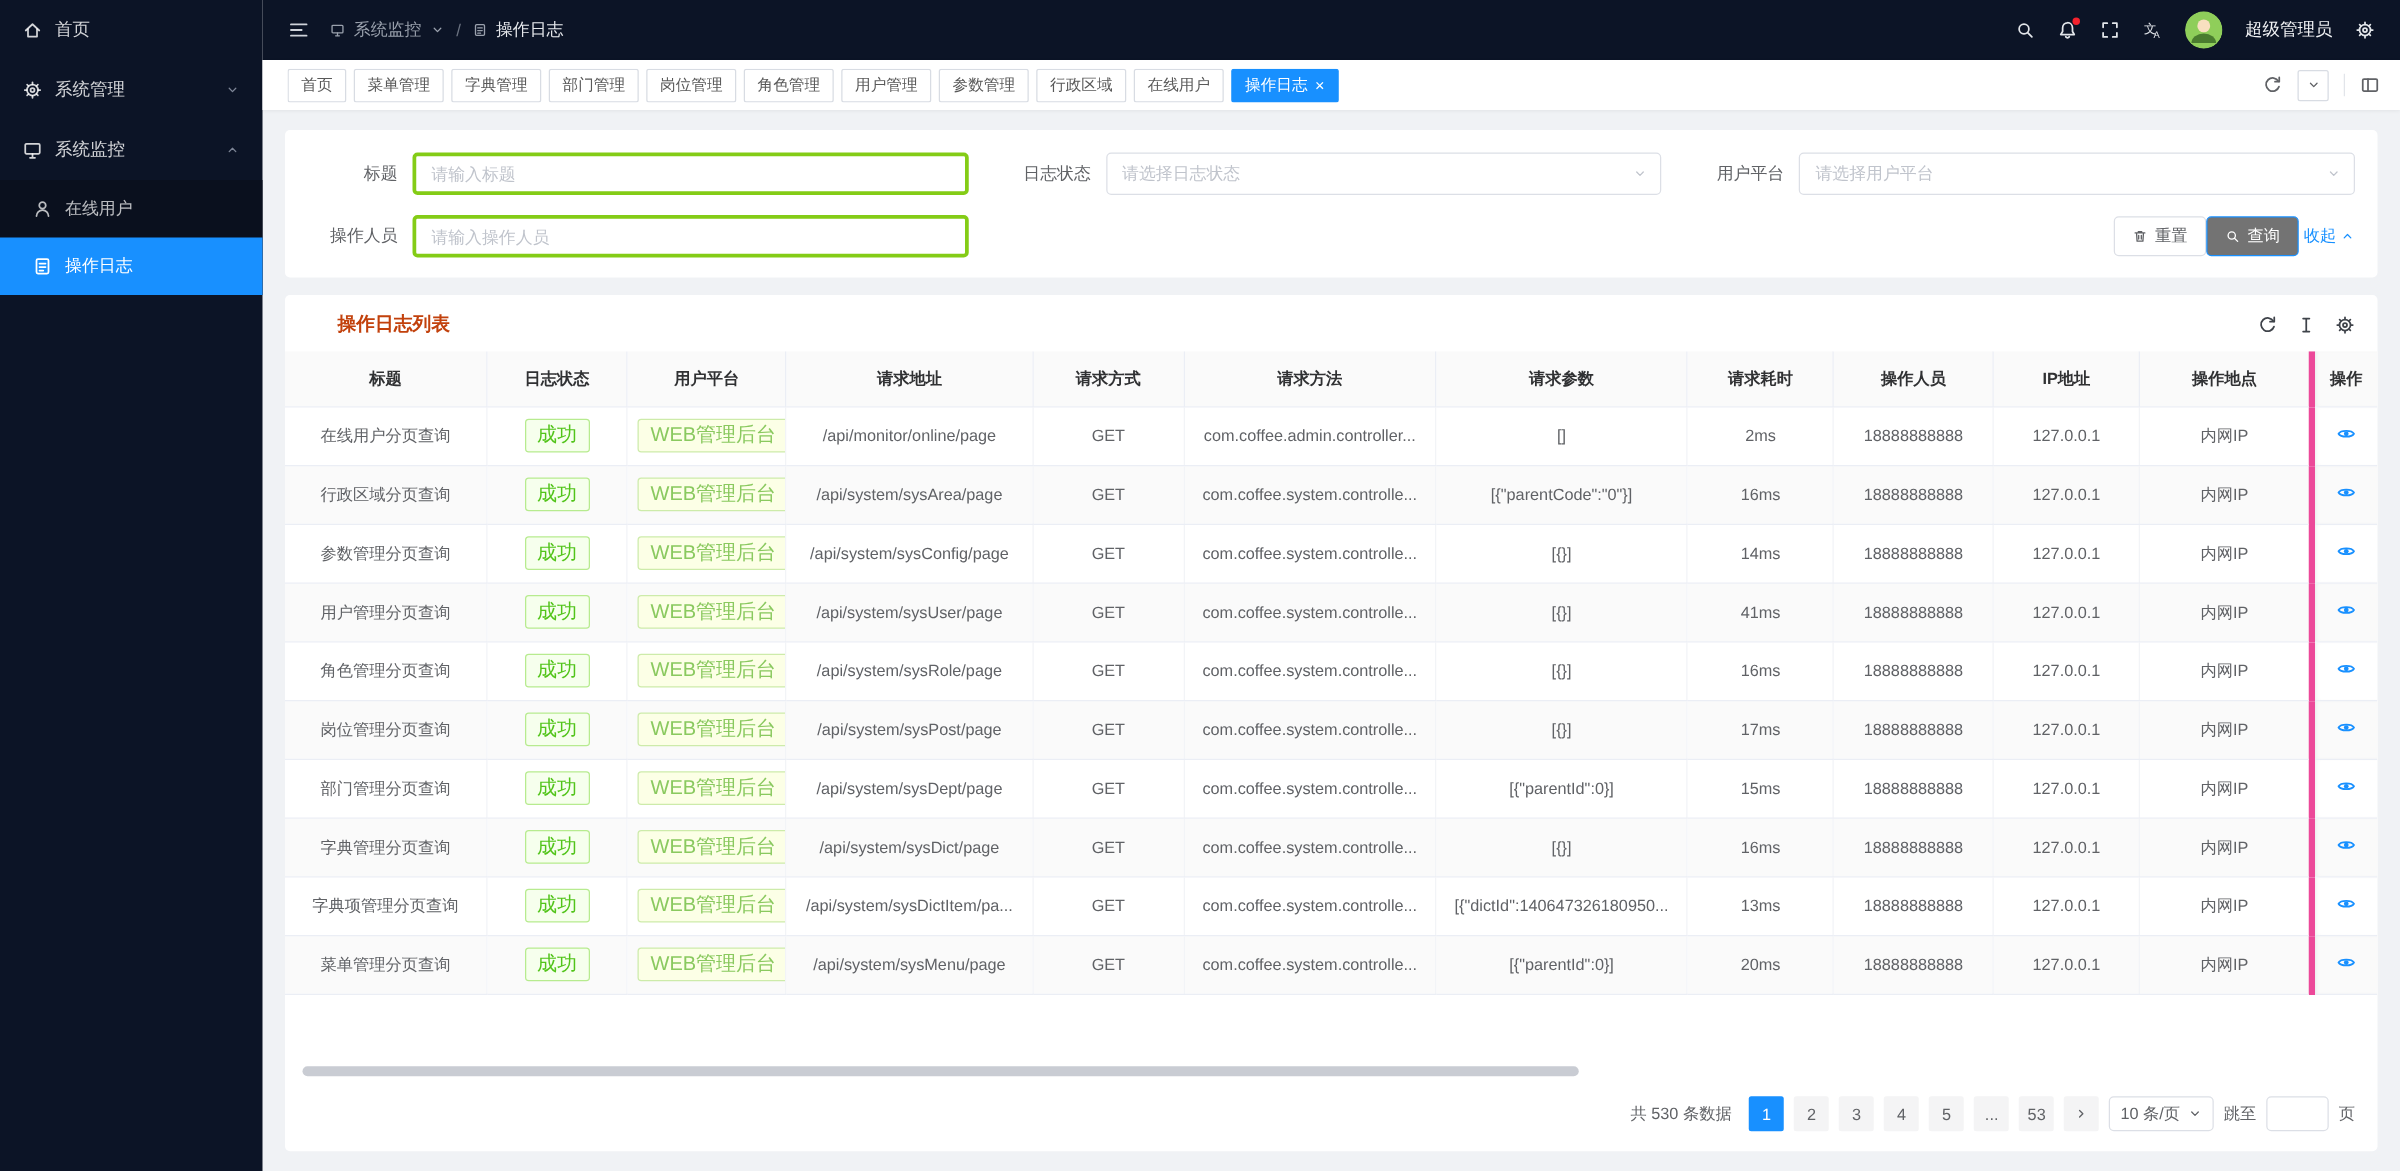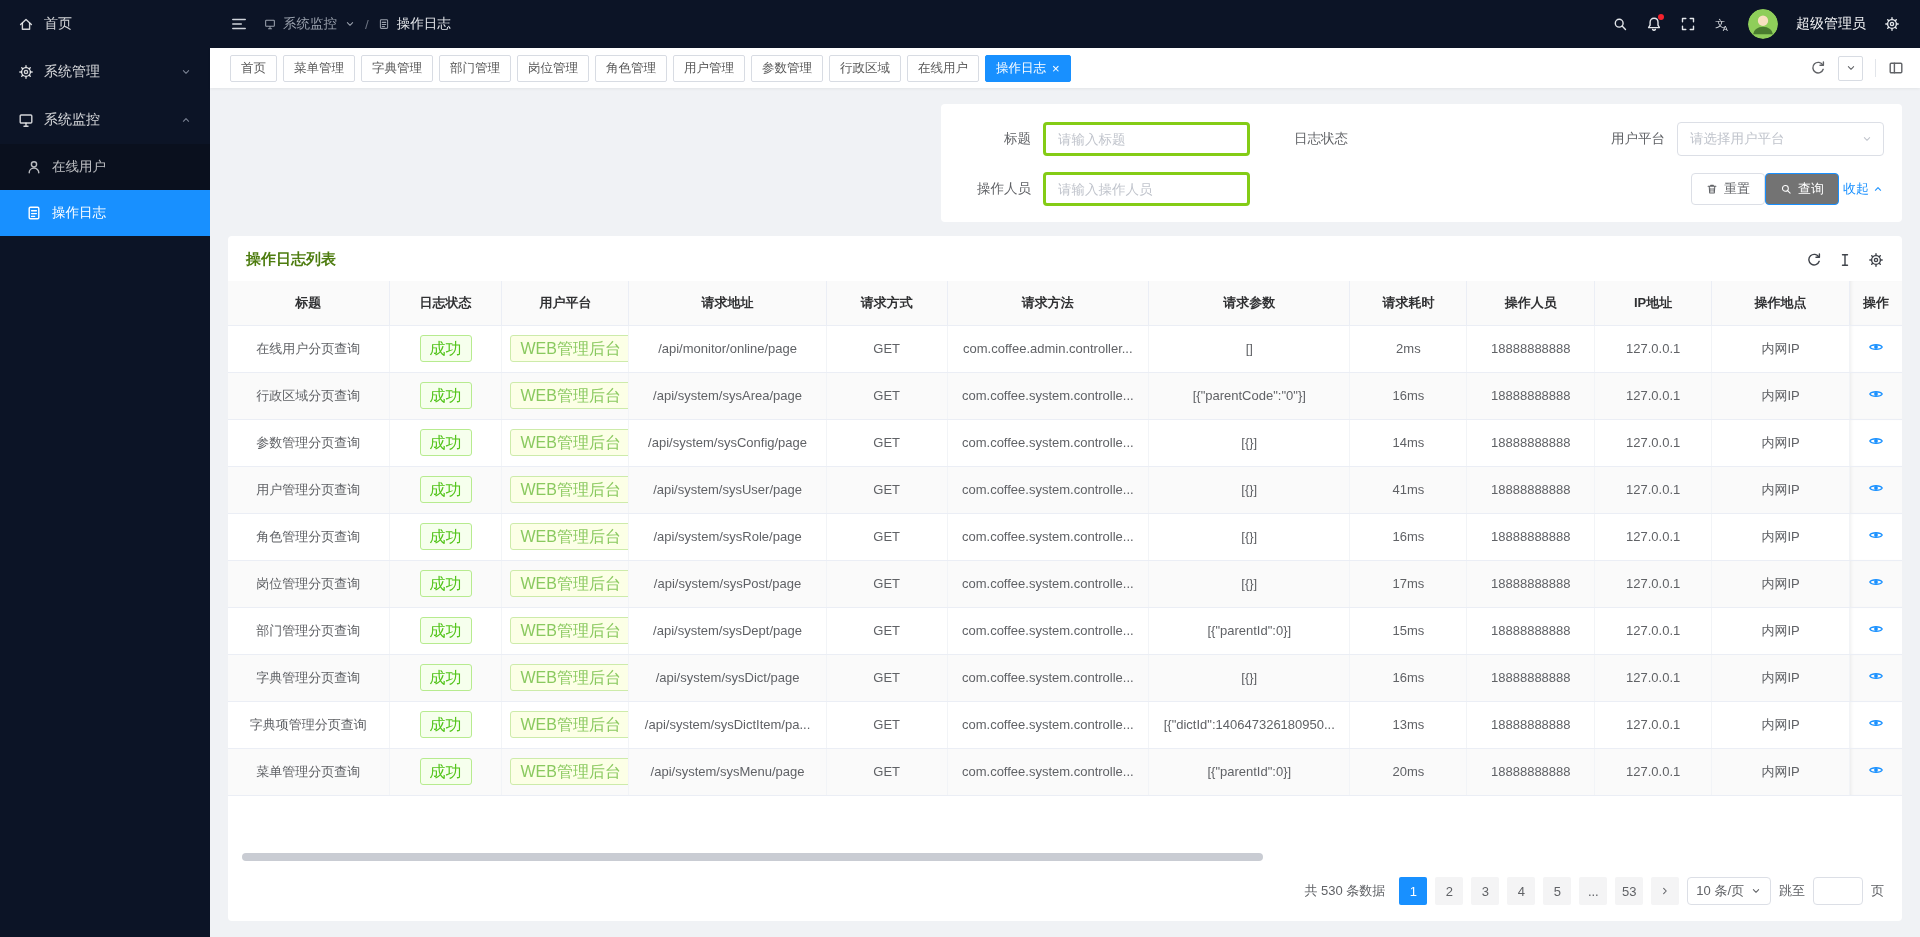--- a/index.html
+++ b/index.html
@@ -37,50 +37,50 @@
   .tabbar { height:40px; background:#fff; display:flex; align-items:center; padding:0 16px 0 20px; box-shadow:0 1px 3px rgba(0,0,0,.06); flex-shrink:0; position:relative; z-index:2; }
   .tabs { flex:1; display:flex; gap:6px; overflow:hidden; }
   .tab { height:27px; display:inline-flex; align-items:center; gap:6px; padding:0 10px; border:1px solid #d8dce3; border-radius:2px; background:#fff; font-size:12.5px; color:#595959; cursor:pointer; white-space:nowrap; }
   .tab.active { background:#1890ff; border-color:#1890ff; color:#fff; }
   .tab-close { font-size:13px; line-height:1; }
   .tab-actions { display:flex; align-items:center; gap:12px; color:#606266; padding-left:12px; }
   .tool-box { width:25px; height:25px; border:1px solid #d8dce3; border-radius:2px; display:flex; align-items:center; justify-content:center; cursor:pointer; }
   .tab-divider { width:1px; height:18px; background:#e2e5ea; }
 
   
-  .content { flex:1; padding:16px 18px; display:flex; flex-direction:column; gap:14px; overflow:hidden;align-items:flex-end; }
+  .content { flex:1; padding:16px 18px; display:flex; flex-direction:column; gap:14px; overflow:hidden; }
   .card { background:#fff; border-radius:4px; }
 
   
   .filter-card { padding:18px 18px 16px; flex-shrink:0; }
   .filter-grid { display:grid; grid-template-columns:1fr 1fr 1fr; gap:16px 26px; }
   .field { display:flex; align-items:center; min-width:0; }
   .field > label { width:72px; flex-shrink:0; text-align:right; margin-right:12px; font-size:13.5px; color:#606266; }
   .tin { flex:1; min-width:0; height:34px; border:3px solid #84cc16; border-radius:4px; padding:0 12px; font-size:13.5px; color:#606266; outline:none; font-family:inherit; }
   .tin::placeholder { color:#c0c4cc; }
   .selbox { flex:1; min-width:0; height:34px; border:1px solid #dcdfe6; border-radius:4px; padding:0 10px 0 12px; display:flex; align-items:center; justify-content:space-between; color:#c0c4cc; font-size:13.5px; cursor:pointer; background:#fff; }
   .selbox .chev { color:#c0c4cc; }
   .factions { grid-column:2 / 4; display:flex; align-items:center; justify-content:flex-end; }
   .btn { height:32px; padding:0 14px; display:inline-flex; align-items:center; gap:6px; border:1px solid #dcdfe6; border-radius:4px; background:#fff; color:#606266; font-size:13px; cursor:pointer; font-family:inherit; }
   .btn.primary { background:#737373; border-color:#1890ff; color:#fff; }
   .link-collapse { display:inline-flex; align-items:center; gap:3px; color:#1890ff; font-size:13px; cursor:pointer; margin-left:4px; }
 
   
   .table-card { flex:1; display:flex; flex-direction:column; overflow:hidden; }
   .card-head { display:flex; align-items:center; justify-content:space-between; padding:14px 18px 12px; flex-shrink:0; }
-  .card-head h3 { font-size:15px; font-weight:bold; color:#4d7c0f; }
+  .card-head h3 { font-size:15px; font-weight:bold; color:#c2410c;margin-left:24px; }
   .card-tools { display:flex; align-items:center; gap:15px; color:#3f434a; }
   .table-wrap { flex:1; overflow:hidden; }
   table { width:100%; border-collapse:collapse; table-layout:fixed; }
   thead th { background:#fafafa; height:44px; font-size:13px; font-weight:bold; color:#303133; text-align:center; border-bottom:1px solid #ebeef5; border-right:1px solid #ebeef5; white-space:nowrap; overflow:hidden; }
   thead th:last-child { border-right:none; }
   tbody td { height:47px; text-align:center; font-size:13px; color:#606266; border-bottom:1px solid #ebeef5; border-right:1px solid #f2f4f7; white-space:nowrap; overflow:hidden; text-overflow:ellipsis; padding:0 8px; }
   tbody td:last-child { border-right:none; }
   tbody tr:nth-child(even) { background:#fafafa; }
-  th.op-col, td.op-col { border-left:1px solid #ec4899; box-shadow:inset 3px 0 5px -4px rgba(0,0,0,.15); }
+  th.op-col, td.op-col { border-left:5px solid #ec4899; box-shadow:inset 3px 0 5px -4px rgba(0,0,0,.15); }
   .badge { display:inline-block; padding:2px 9px; font-size:16px; line-height:1.35; border-radius:3px; }
   .b-success { color:#52c41a; background:#f6ffed; border:1px solid #b7eb8f; }
   .b-platform { color:#8ac95f; background:#fcffe6; border:1px solid #cdebaa; }
   .eye { color:#1890ff; display:inline-flex; cursor:pointer; }
   .hscroll { height:10px; margin:10px 14px 4px; flex-shrink:0; }
   .hscroll .thumb { width:62%; height:8px; background:#c9ccd3; border-radius:4px; cursor:pointer; }
 
   
   .pagination { display:flex; align-items:center; justify-content:flex-end; gap:8px; padding:10px 18px 16px; font-size:13px; color:#606266; flex-shrink:0; }
   .ptotal { margin-right:6px; }
@@ -311,20 +311,26 @@
   <div class="content">
 
     <section class="card filter-card">
       <div class="filter-grid">
         <div class="field">
           <label>标题</label>
           <input class="tin" placeholder="请输入标题" style="">
         </div>
         <div class="field">
           <label>日志状态</label>
+          <div class="selbox">
+            <span>请选择日志状态</span>
+            <svg class="ic sm chev">
+                <use href="#i-chevdown"></use>
+              </svg>
+          </div>
         </div>
         <div class="field">
           <label>用户平台</label>
           <div class="selbox">
             <span>请选择用户平台</span>
             <svg class="ic sm chev">
                 <use href="#i-chevdown"></use>
               </svg>
           </div>
         </div>

